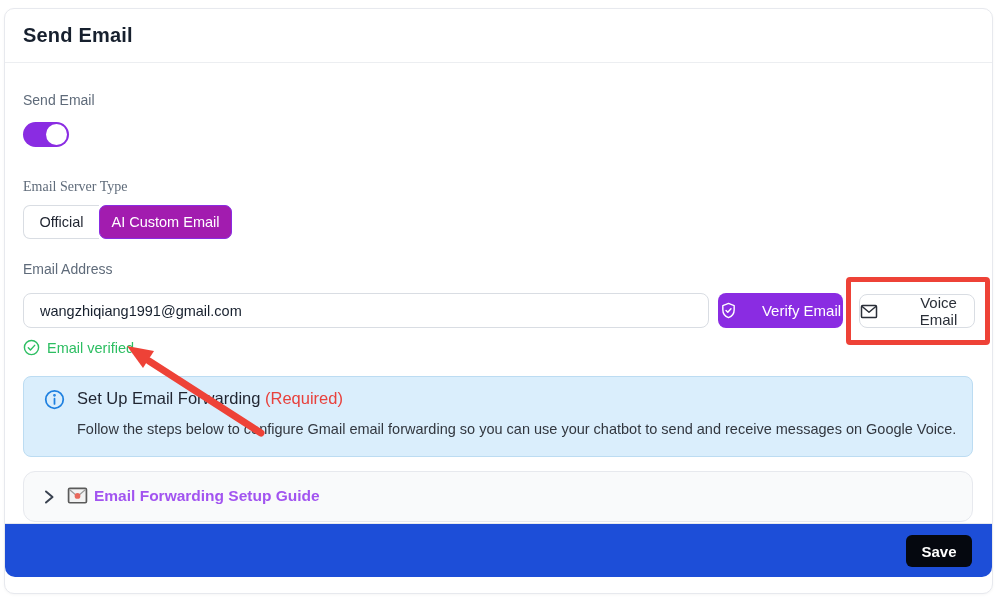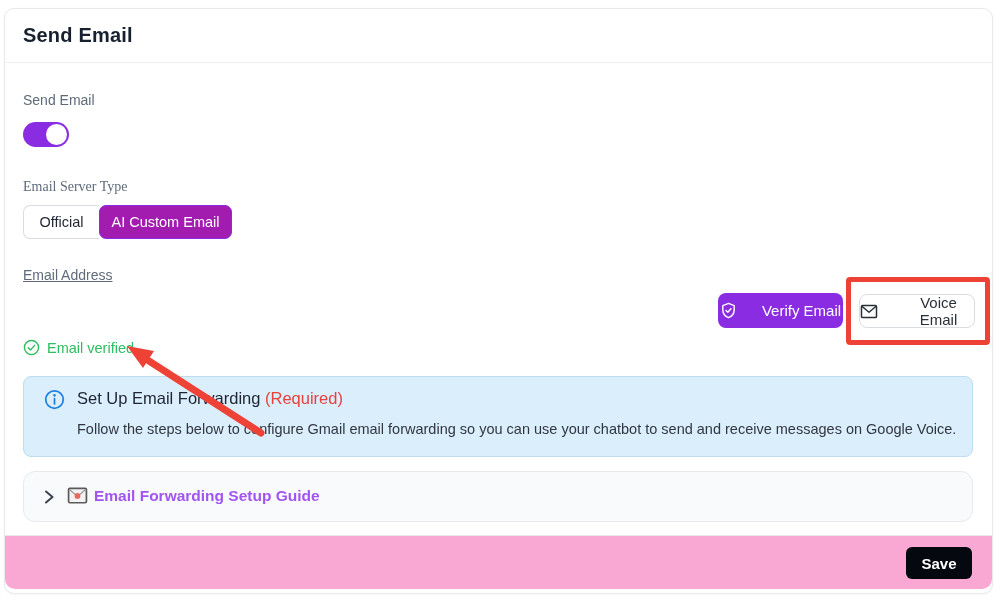--- a/index.html
+++ b/index.html
@@ -96,22 +96,22 @@
     background:#f9fafb; border:1px solid #e7e9ee; border-radius:12px; cursor:pointer;
   }
   .guide-chevron { position:absolute; left:18px; top:16px; }
   .guide-emoji { position:absolute; left:43px; top:15px; }
   .guide-title {
     position:absolute; left:70px; top:15px; font-size:15.5px; font-weight:700; color:#a254f0;
   }
 
   
   .card-footer {
-    position:absolute; left:0; bottom:4px; width:100%; height:54px;
-    background:#f9a8d4; border-top:1px solid #e7e9ee; border-radius:0 0 10px 10px;
+    position:absolute; left:0; bottom:16px; width:100%; height:54px;
+    background:#1d4ed8; border-top:1px solid #e7e9ee; border-radius:0 0 10px 10px;
   }
   .save-btn {
     position:absolute; right:20px; top:11px; width:66px; height:32px;
     background:#05080f; color:#fff; border:none; border-radius:6px;
     font-size:15px; font-weight:700; cursor:pointer; font-family:"Liberation Sans", sans-serif;
   }
 </style>
 </head>
 <body>
 
@@ -132,22 +132,23 @@
 
     <div class="segment-group">
       <div class="seg seg-left">
         <span>Official</span>
       </div>
       <div class="seg seg-right">
         <span>AI Custom Email</span>
       </div>
     </div>
 
-    <div class="field-label" style="top:258px;text-decoration:underline;">Email Address</div>
-
+    <div class="field-label" style="top:252px;">Email Address</div>
+
+    <input class="email-input" type="text" value="wangzhiqiang1991@gmail.com" style="">
 
     <button class="btn verify-btn">
       <span style="display:flex;">
         <svg width="17" height="17" viewBox="0 0 24 24" fill="none" stroke="#ffffff" stroke-width="2" stroke-linecap="round" stroke-linejoin="round">
           <path d="M12 2 L20 5 V11 C20 16.5 16.5 20.5 12 22 C7.5 20.5 4 16.5 4 11 V5 Z"></path>
           <polyline points="8.5 12 11 14.5 15.5 9.5"></polyline>
         </svg>
       </span>
       <span>Verify Email</span>
     </button>

